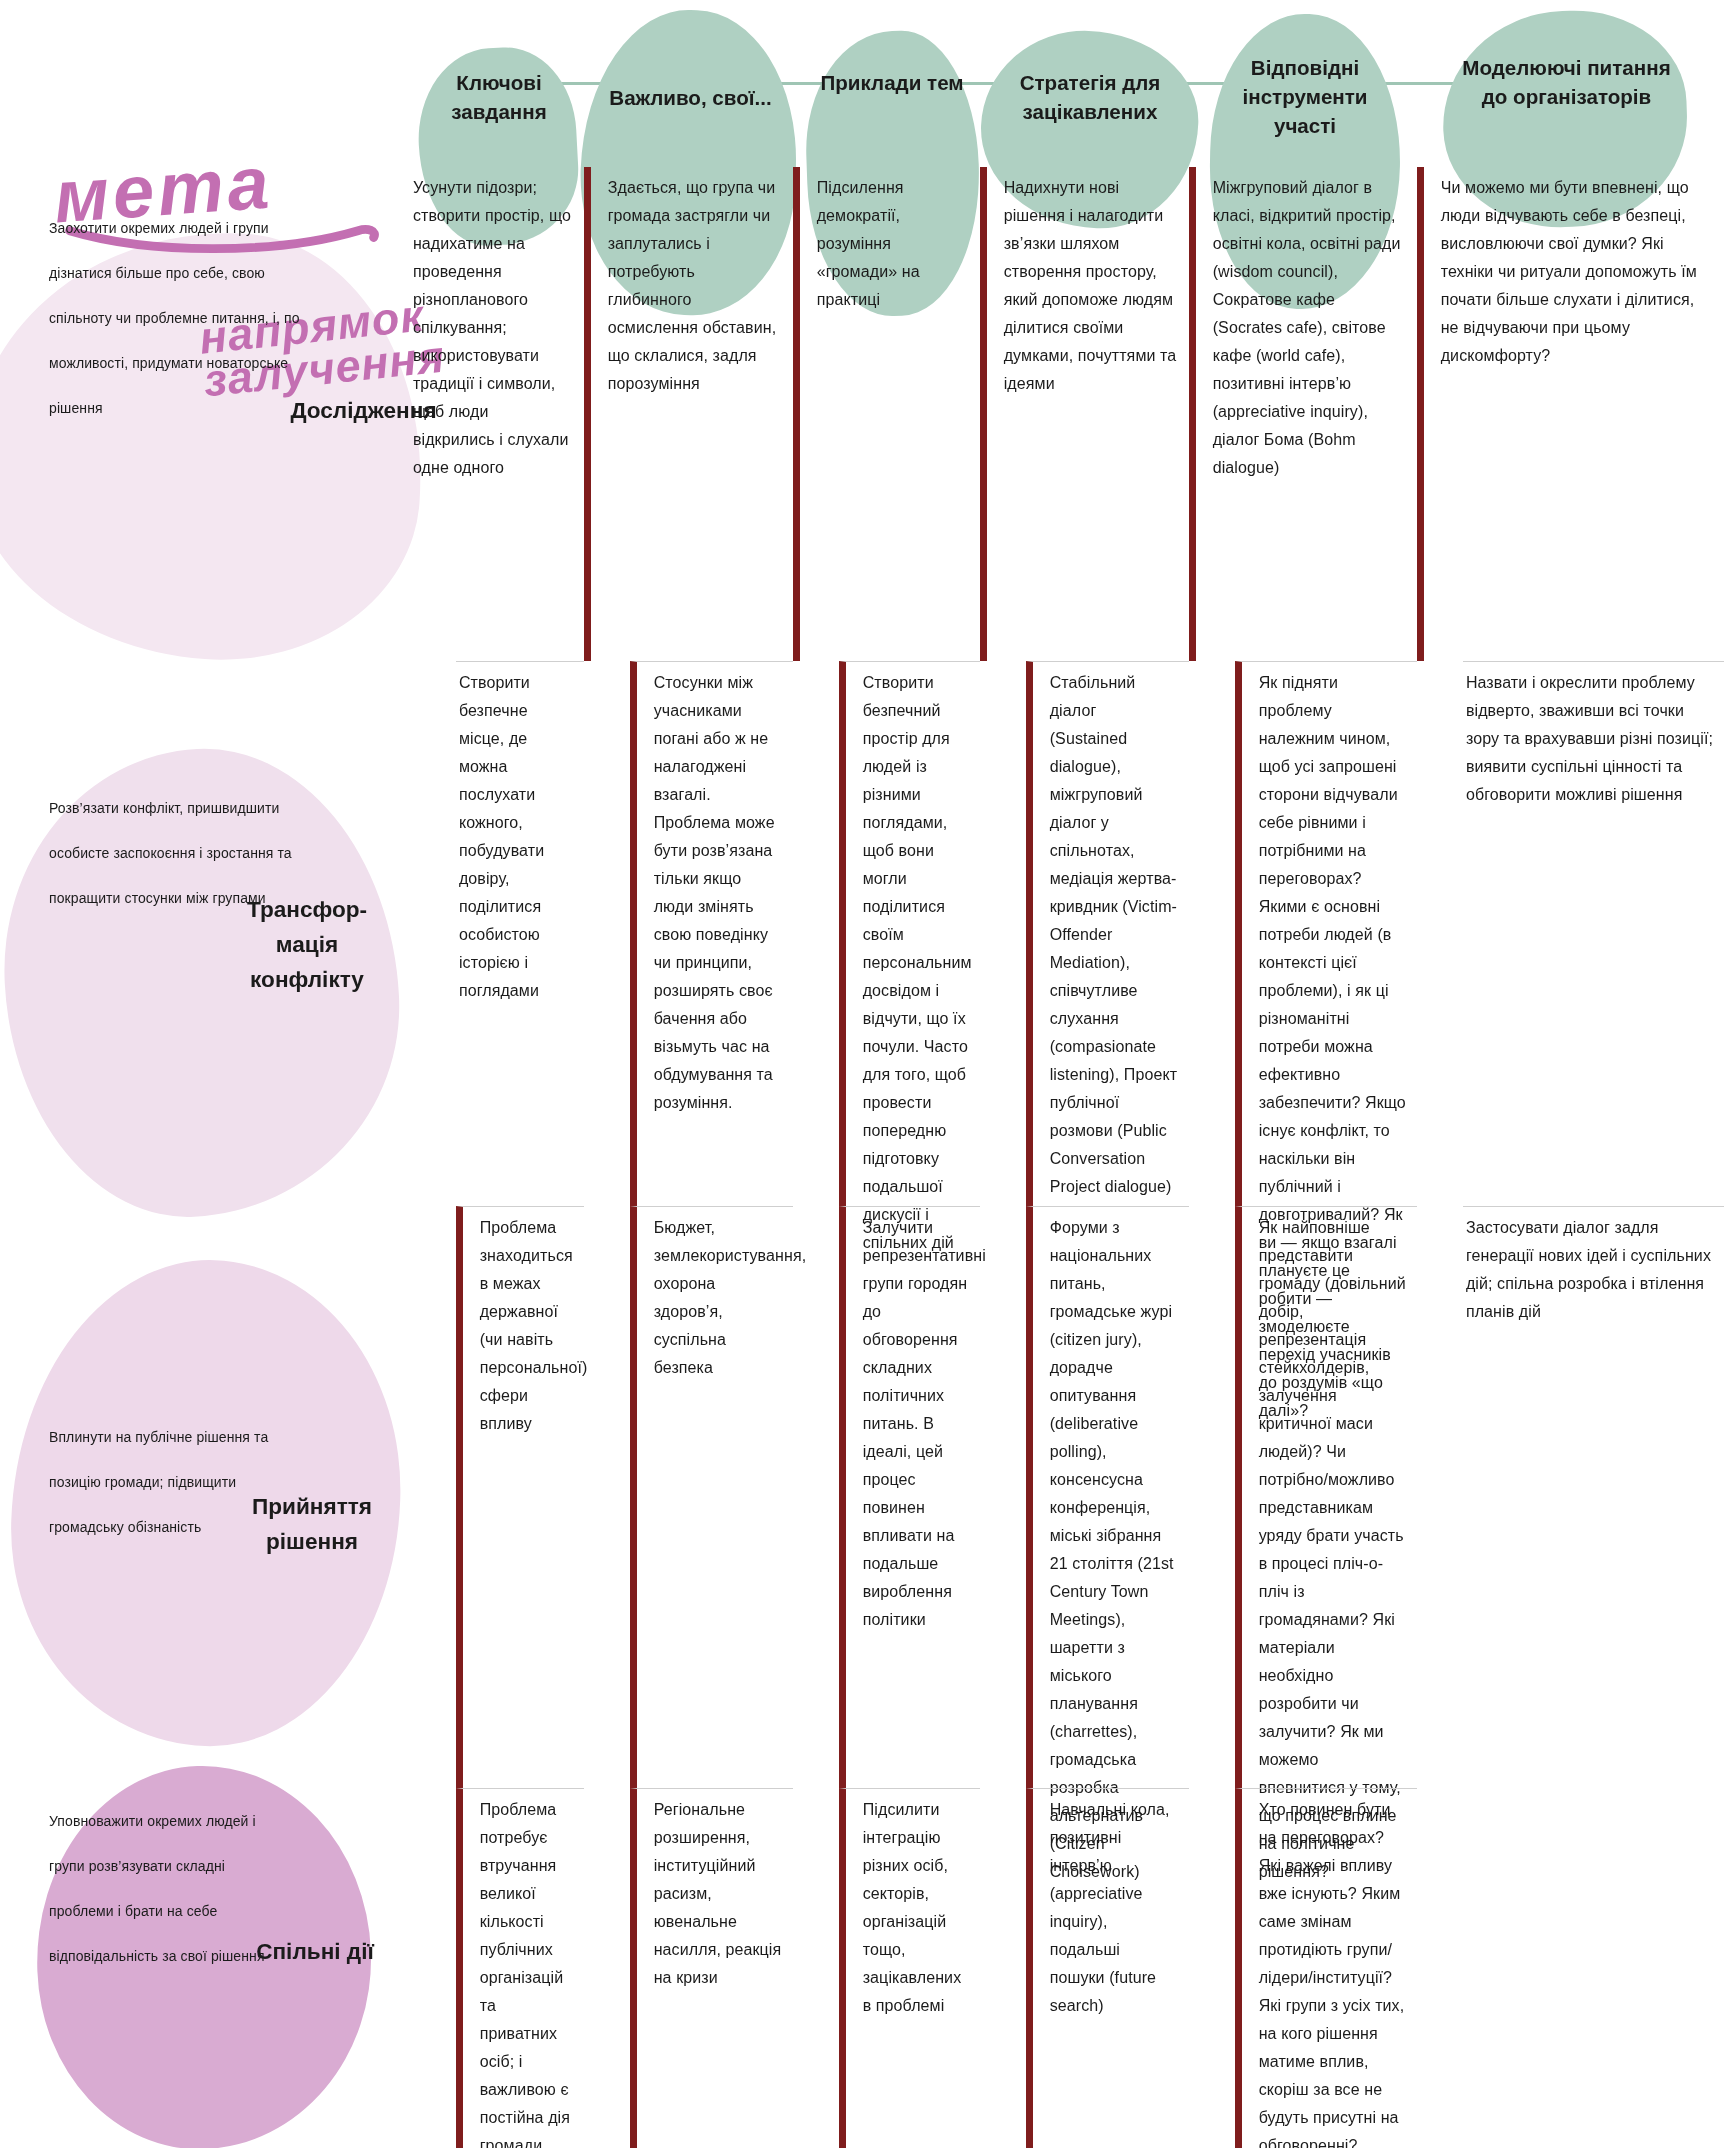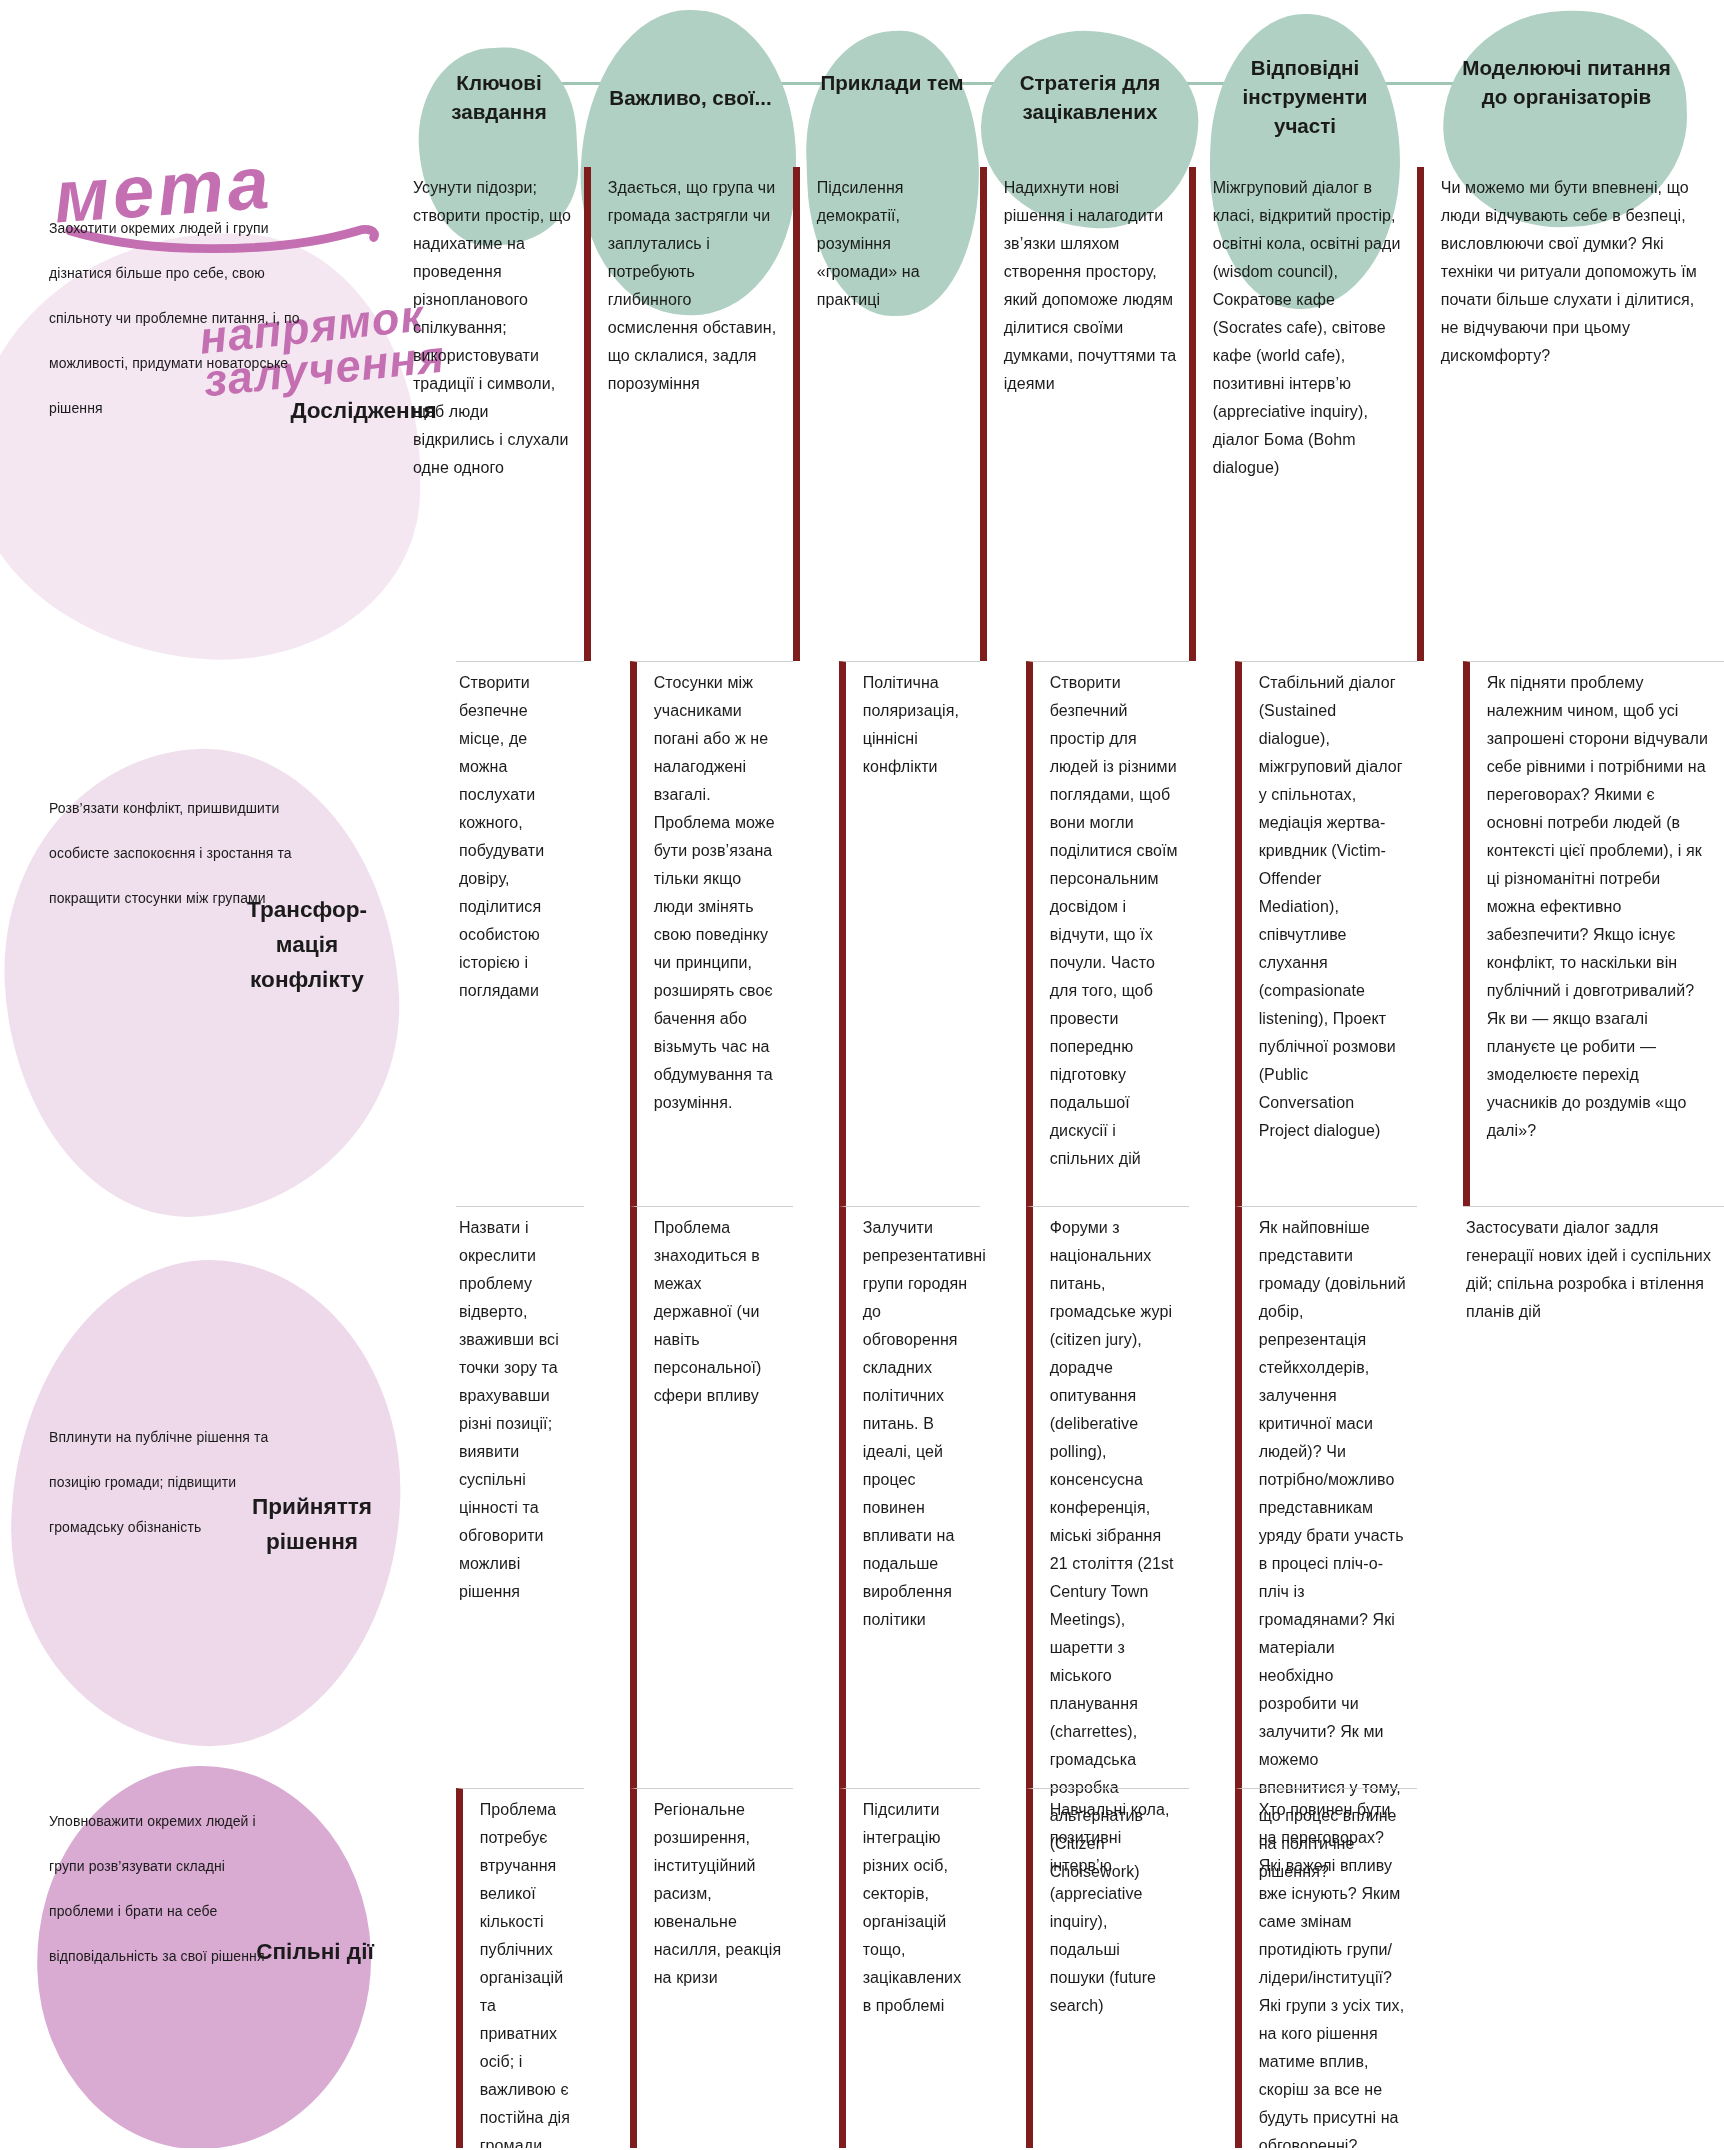--- a/index.html
+++ b/index.html
@@ -102,27 +102,27 @@
 
     <div class="cell first">Усунути підозри; створити простір, що надихатиме на проведення різнопланового спілкування; використовувати традиції і символи, щоб люди відкрились і слухали одне одного</div>
     <div class="cell bl">Здається, що група чи громада застрягли чи заплутались і потребують глибинного осмислення обставин, що склалися, задля порозуміння</div>
     <div class="cell bl">Підсилення демократії, розуміння «громади» на практиці</div>
     <div class="cell bl">Надихнути нові рішення і налагодити зв’язки шляхом створення простору, який допоможе людям ділитися своїми думками, почуттями та ідеями</div>
     <div class="cell bl">Міжгруповий діалог в класі, відкритий простір, освітні кола, освітні ради (wisdom council), Сократове кафе (Socrates cafe), світове кафе (world cafe), позитивні інтерв’ю (appreciative inquiry), діалог Бома (Bohm dialogue)</div>
     <div class="cell bl">Чи можемо ми бути впевнені, що люди відчувають себе в безпеці, висловлюючи свої думки? Які техніки чи ритуали допоможуть їм почати більше слухати і ділитися, не відчуваючи при цьому дискомфорту?</div>
 
     <div class="cell first bt">Створити безпечне місце, де можна послухати кожного, побудувати довіру, поділитися особистою історією і поглядами</div>
     <div class="cell bl bt">Стосунки між учасниками погані або ж не налагоджені взагалі. Проблема може бути розв’язана тільки якщо люди змінять свою поведінку чи принципи, розширять своє бачення або візьмуть час на обдумування та розуміння.</div>
-    <div class="cell bl bt">Політична поляризація, ціннісні конфлікти</div>
     <div class="cell bl bt">Створити безпечний простір для людей із різними поглядами, щоб вони могли поділитися своїм персональним досвідом і відчути, що їх почули. Часто для того, щоб провести попередню підготовку подальшої дискусії і спільних дій</div>
     <div class="cell bl bt">Стабільний діалог (Sustained dialogue), міжгруповий діалог у спільнотах, медіація жертва-кривдник (Victim-Offender Mediation), співчутливе слухання (compasionate listening), Проект публічної розмови (Public Conversation Project dialogue)</div>
     <div class="cell bl bt">Як підняти проблему належним чином, щоб усі запрошені сторони відчували себе рівними і потрібними на переговорах? Якими є основні потреби людей (в контексті цієї проблеми), і як ці різноманітні потреби можна ефективно забезпечити? Якщо існує конфлікт, то наскільки він публічний і довготривалий? Як ви — якщо взагалі плануєте це робити — змоделюєте перехід учасників до роздумів «що далі»?</div>
 
     <div class="cell first bt">Назвати і окреслити проблему відверто, зваживши всі точки зору та врахувавши різні позиції; виявити суспільні цінності та обговорити можливі рішення</div>
     <div class="cell bl bt">Проблема знаходиться в межах державної (чи навіть персональної) сфери впливу</div>
+    <div class="cell bl bt">Бюджет, землекористування, охорона здоров’я, суспільна безпека</div>
     <div class="cell bl bt">Залучити репрезентативні групи городян до обговорення складних політичних питань. В ідеалі, цей процес повинен впливати на подальше вироблення політики</div>
     <div class="cell bl bt">Форуми з національних питань, громадське журі (citizen jury), дорадче опитування (deliberative polling), консенсусна конференція, міські зібрання 21 століття (21st Century Town Meetings), шаретти з міського планування (charrettes), громадська розробка альтернатив (Citizen Choisework)</div>
     <div class="cell bl bt">Як найповніше представити громаду (довільний добір, репрезентація стейкхолдерів, залучення критичної маси людей)? Чи потрібно/можливо представникам уряду брати участь в процесі пліч-о-пліч із громадянами? Які матеріали необхідно розробити чи залучити? Як ми можемо впевнитися у тому, що процес вплине на політичне рішення?</div>
 
     <div class="cell first bt">Застосувати діалог задля генерації нових ідей і суспільних дій; спільна розробка і втілення планів дій</div>
     <div class="cell bl bt">Проблема потребує втручання великої кількості публічних організацій та приватних осіб; і важливою є постійна дія громади</div>
     <div class="cell bl bt">Регіональне розширення, інституційний расизм, ювенальне насилля, реакція на кризи</div>
     <div class="cell bl bt">Підсилити інтеграцію різних осіб, секторів, організацій тощо, зацікавлених в проблемі</div>
     <div class="cell bl bt">Навчальні кола, позитивні інтерв’ю (appreciative inquiry), подальші пошуки (future search)</div>
     <div class="cell bl bt">Хто повинен бути на переговорах? Які важелі впливу вже існують? Яким саме змінам протидіють групи/лідери/інституції? Які групи з усіх тих, на кого рішення матиме вплив, скоріш за все не будуть присутні на обговоренні?</div>

